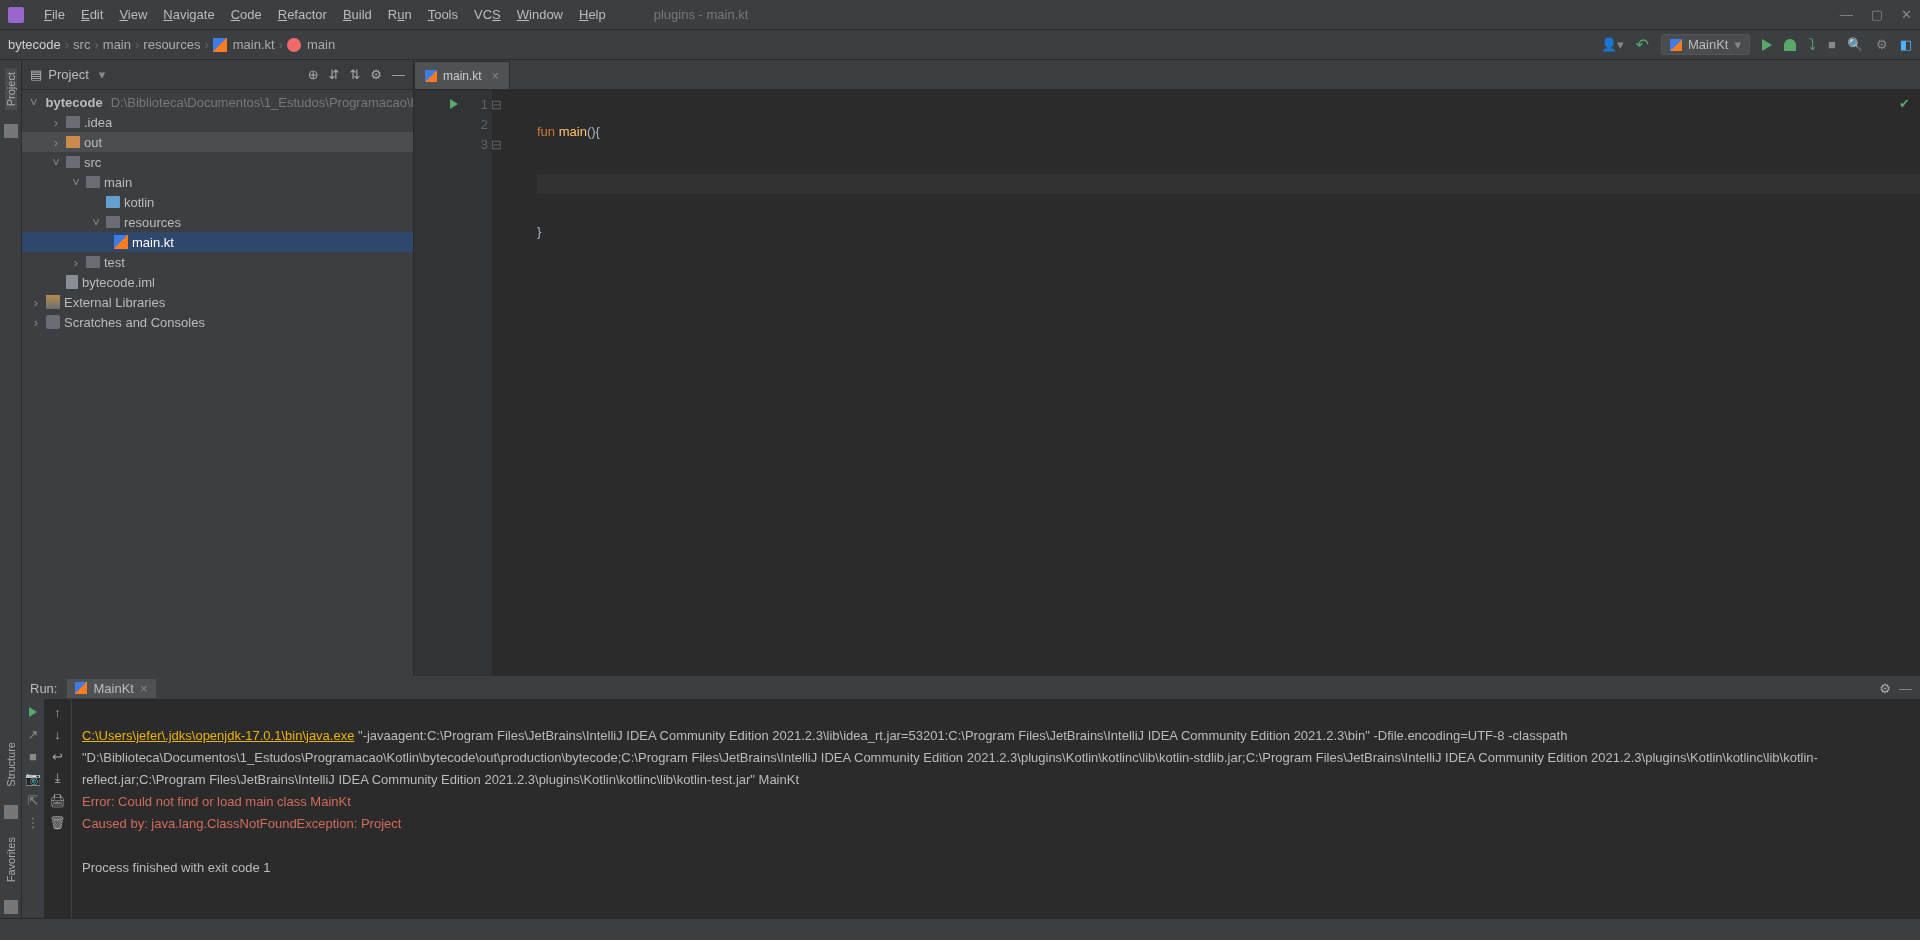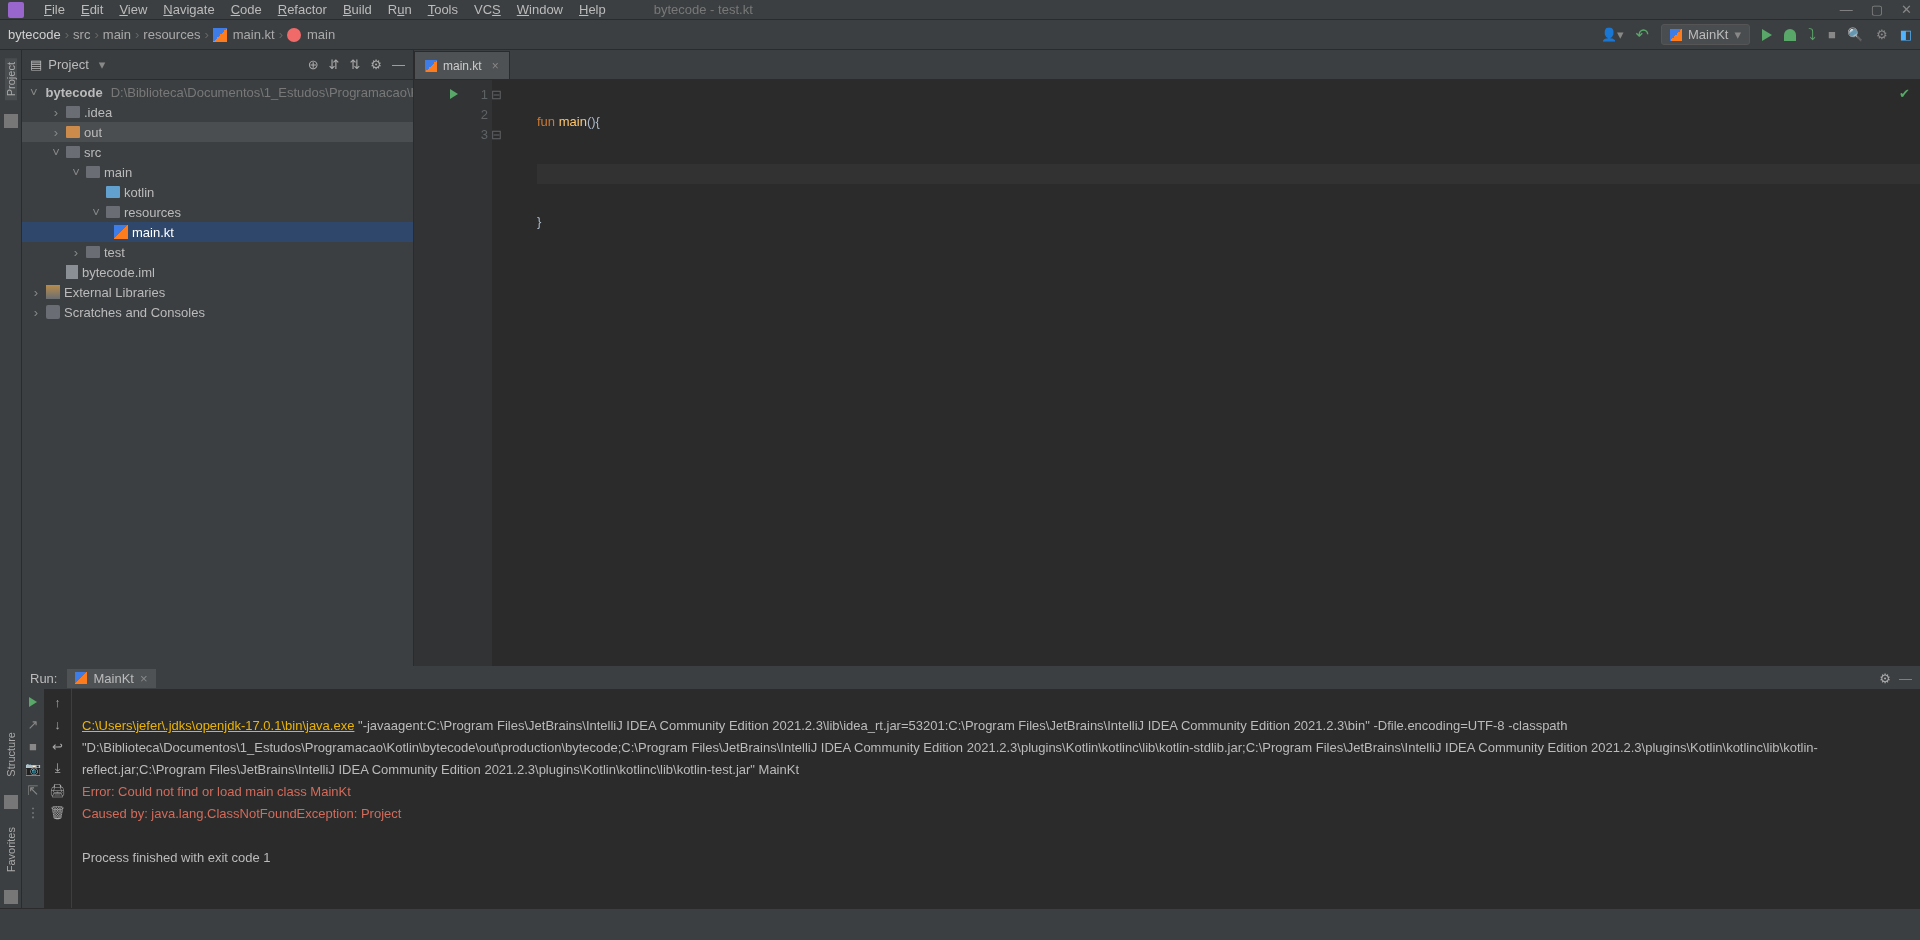--- a/index.html
+++ b/index.html
@@ -1,17 +1,17 @@
 <!DOCTYPE html>
 <html><head>
 <meta charset="utf-8">
 <style>
 * { margin: 0; padding: 0; box-sizing: border-box; font-family: "Segoe UI", Arial, sans-serif; }
 body { background: #3c3f41; color: #bbbbbb; font-size: 13px; overflow: hidden; width: 1920px; height: 940px; }
-.titlebar { height: 20px; background: #3c3f41; display: flex; align-items: center; padding: 0 8px; border-bottom: 1px solid #2b2b2b; }
+.titlebar { height: 30px; background: #3c3f41; display: flex; align-items: center; padding: 0 8px; border-bottom: 1px solid #2b2b2b; }
 .titlebar .app-icon { width: 16px; height: 16px; background: #9866cc; margin-right: 12px; border-radius: 2px; }
 .titlebar .menu-item { padding: 0 8px; color: #bbbbbb; cursor: default; }
 .titlebar .menu-item u { text-decoration: underline; }
 .titlebar .doc-title { margin-left: 40px; color: #787878; }
 .titlebar .win-controls { margin-left: auto; display: flex; gap: 18px; color: #888; }
 .toolbar { height: 30px; background: #3c3f41; display: flex; align-items: center; padding: 0 8px; border-bottom: 1px solid #2b2b2b; }
 .breadcrumb { display: flex; align-items: center; gap: 4px; }
 .breadcrumb .sep { color: #666; }
 .breadcrumb .crumb { color: #aaaaaa; }
 .breadcrumb .crumb.first { color: #d0d0d0; }
@@ -96,21 +96,21 @@
   <div class="menu-item"><u>V</u>iew</div>
   <div class="menu-item"><u>N</u>avigate</div>
   <div class="menu-item"><u>C</u>ode</div>
   <div class="menu-item"><u>R</u>efactor</div>
   <div class="menu-item"><u>B</u>uild</div>
   <div class="menu-item">R<u>u</u>n</div>
   <div class="menu-item"><u>T</u>ools</div>
   <div class="menu-item">VC<u>S</u></div>
   <div class="menu-item"><u>W</u>indow</div>
   <div class="menu-item"><u>H</u>elp</div>
-  <div class="doc-title">bytecode - test.kt</div>
+  <div class="doc-title">plugins - main.kt</div>
   <div class="win-controls">
     <span>—</span>
     <span>▢</span>
     <span>✕</span>
   </div>
 </div>
 
 <div class="toolbar">
   <div class="breadcrumb">
     <span class="crumb first">bytecode</span>

